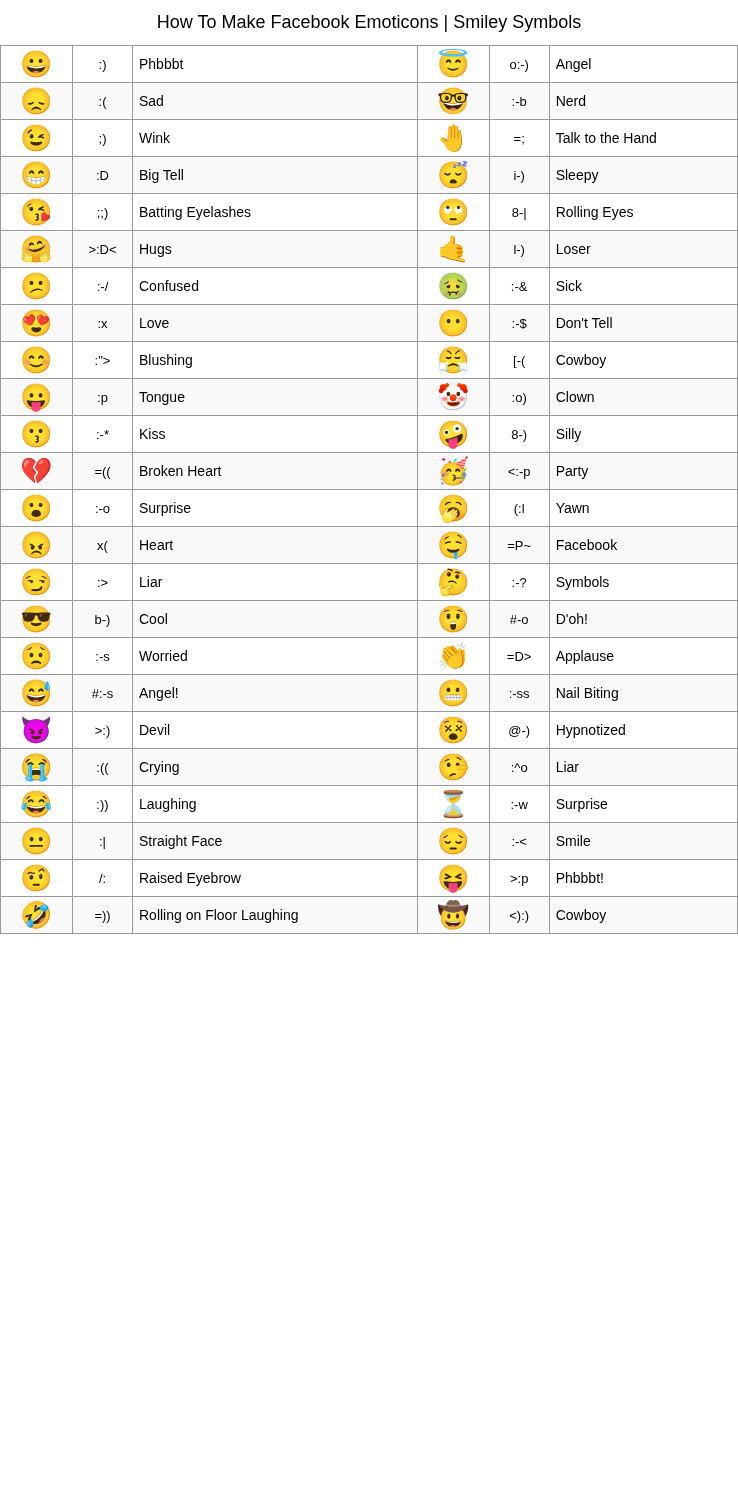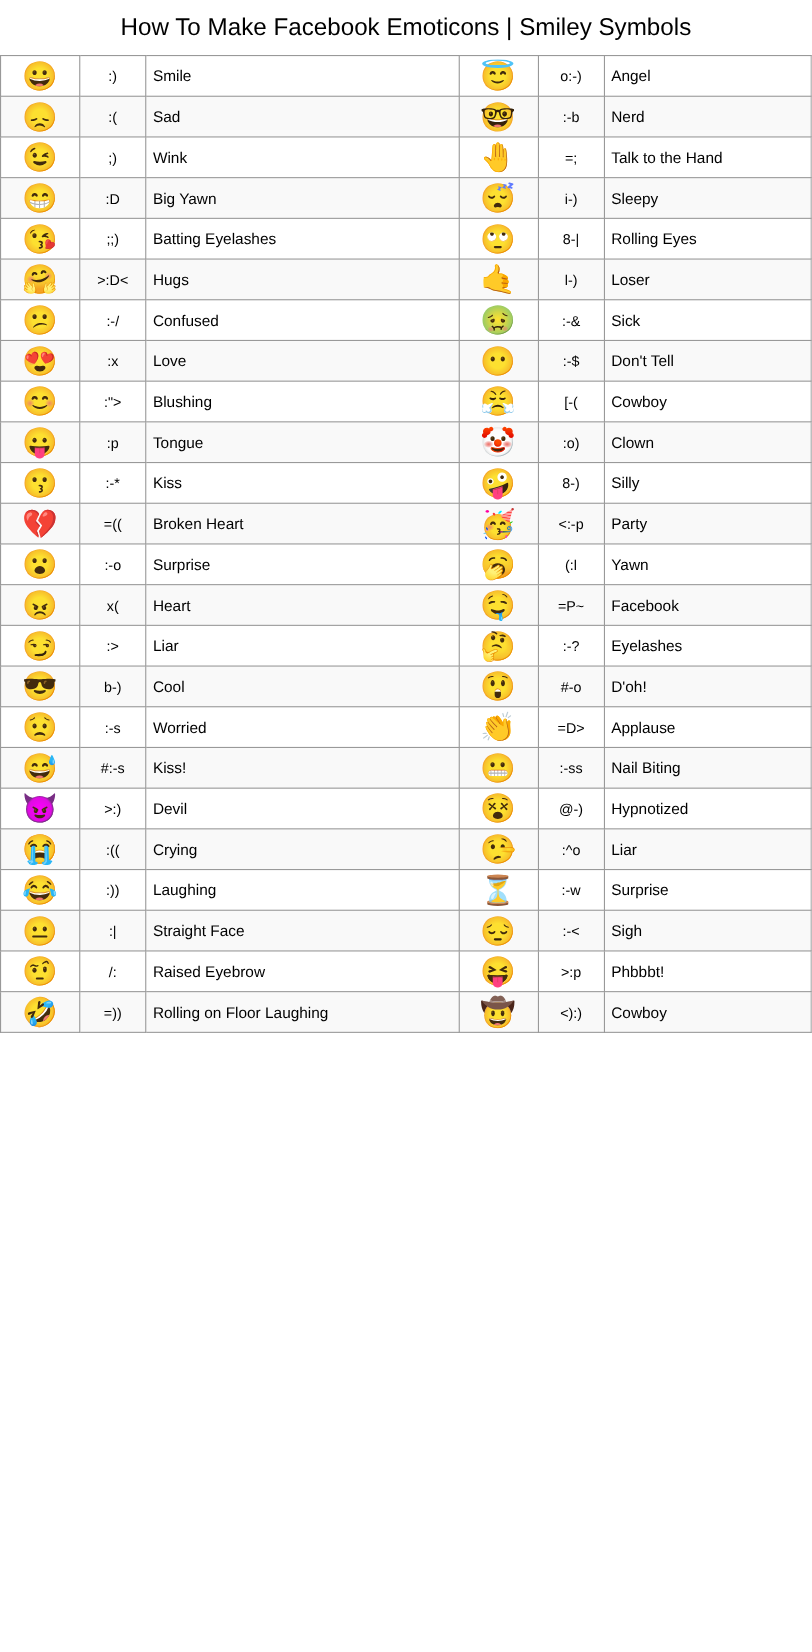--- a/index.html
+++ b/index.html
@@ -4,21 +4,21 @@
   <style>
     * { box-sizing: border-box; margin: 0; padding: 0; }
     body {
       font-family: Arial, sans-serif;
       font-size: 14px;
       background: #fff;
       width: 738px;
     }
     .page-title {
       text-align: center;
-      font-size: 22px;
+      font-size: 18px;
       padding: 12px 8px;
       font-weight: normal;
     }
     table {
       width: 100%;
       border-collapse: collapse;
     }
     td {
       border: 1px solid #999;
       padding: 4px 6px;
@@ -46,21 +46,21 @@
 </head>
 <body>
 
 <div class="page-title">How To Make Facebook Emoticons | Smiley Symbols</div>
 
 <table>
   <tbody id="table-body">
   <tr>
     <td class="icon-cell"><span class="emoji">😀</span></td>
     <td class="code-cell">:)</td>
-    <td class="name-cell">Smile</td>
+    <td class="name-cell">Phbbbt</td>
     <td class="icon-cell"><span class="emoji">😇</span></td>
     <td class="code-cell">o:-)</td>
     <td class="name-cell">Angel</td>
   </tr>
       <tr>
     <td class="icon-cell"><span class="emoji">😞</span></td>
     <td class="code-cell">:(</td>
     <td class="name-cell">Sad</td>
     <td class="icon-cell"><span class="emoji">🤓</span></td>
     <td class="code-cell">:-b</td>
@@ -70,21 +70,21 @@
     <td class="icon-cell"><span class="emoji">😉</span></td>
     <td class="code-cell">;)</td>
     <td class="name-cell">Wink</td>
     <td class="icon-cell"><span class="emoji">🤚</span></td>
     <td class="code-cell">=;</td>
     <td class="name-cell">Talk to the Hand</td>
   </tr>
       <tr>
     <td class="icon-cell"><span class="emoji">😁</span></td>
     <td class="code-cell">:D</td>
-    <td class="name-cell">Big Yawn</td>
+    <td class="name-cell">Big Tell</td>
     <td class="icon-cell"><span class="emoji">😴</span></td>
     <td class="code-cell">i-)</td>
     <td class="name-cell">Sleepy</td>
   </tr>
       <tr>
     <td class="icon-cell"><span class="emoji">😘</span></td>
     <td class="code-cell">;;)</td>
     <td class="name-cell">Batting Eyelashes</td>
     <td class="icon-cell"><span class="emoji">🙄</span></td>
     <td class="code-cell">8-|</td>
@@ -161,42 +161,42 @@
     <td class="icon-cell"><span class="emoji">🤤</span></td>
     <td class="code-cell">=P~</td>
     <td class="name-cell">Facebook</td>
   </tr>
       <tr>
     <td class="icon-cell"><span class="emoji">😏</span></td>
     <td class="code-cell">:&gt;</td>
     <td class="name-cell">Liar</td>
     <td class="icon-cell"><span class="emoji">🤔</span></td>
     <td class="code-cell">:-?</td>
-    <td class="name-cell">Eyelashes</td>
+    <td class="name-cell">Symbols</td>
   </tr>
       <tr>
     <td class="icon-cell"><span class="emoji">😎</span></td>
     <td class="code-cell">b-)</td>
     <td class="name-cell">Cool</td>
     <td class="icon-cell"><span class="emoji">😲</span></td>
     <td class="code-cell">#-o</td>
     <td class="name-cell">D'oh!</td>
   </tr>
       <tr>
     <td class="icon-cell"><span class="emoji">😟</span></td>
     <td class="code-cell">:-s</td>
     <td class="name-cell">Worried</td>
     <td class="icon-cell"><span class="emoji">👏</span></td>
     <td class="code-cell">=D&gt;</td>
     <td class="name-cell">Applause</td>
   </tr>
       <tr>
     <td class="icon-cell"><span class="emoji">😅</span></td>
     <td class="code-cell">#:-s</td>
-    <td class="name-cell">Kiss!</td>
+    <td class="name-cell">Angel!</td>
     <td class="icon-cell"><span class="emoji">😬</span></td>
     <td class="code-cell">:-ss</td>
     <td class="name-cell">Nail Biting</td>
   </tr>
       <tr>
     <td class="icon-cell"><span class="emoji">😈</span></td>
     <td class="code-cell">&gt;:)</td>
     <td class="name-cell">Devil</td>
     <td class="icon-cell"><span class="emoji">😵</span></td>
     <td class="code-cell">@-)</td>
@@ -217,21 +217,21 @@
     <td class="icon-cell"><span class="emoji">⏳</span></td>
     <td class="code-cell">:-w</td>
     <td class="name-cell">Surprise</td>
   </tr>
       <tr>
     <td class="icon-cell"><span class="emoji">😐</span></td>
     <td class="code-cell">:|</td>
     <td class="name-cell">Straight Face</td>
     <td class="icon-cell"><span class="emoji">😔</span></td>
     <td class="code-cell">:-&lt;</td>
-    <td class="name-cell">Sigh</td>
+    <td class="name-cell">Smile</td>
   </tr>
       <tr>
     <td class="icon-cell"><span class="emoji">🤨</span></td>
     <td class="code-cell">/:</td>
     <td class="name-cell">Raised Eyebrow</td>
     <td class="icon-cell"><span class="emoji">😝</span></td>
     <td class="code-cell">&gt;:p</td>
     <td class="name-cell">Phbbbt!</td>
   </tr>
       <tr>

